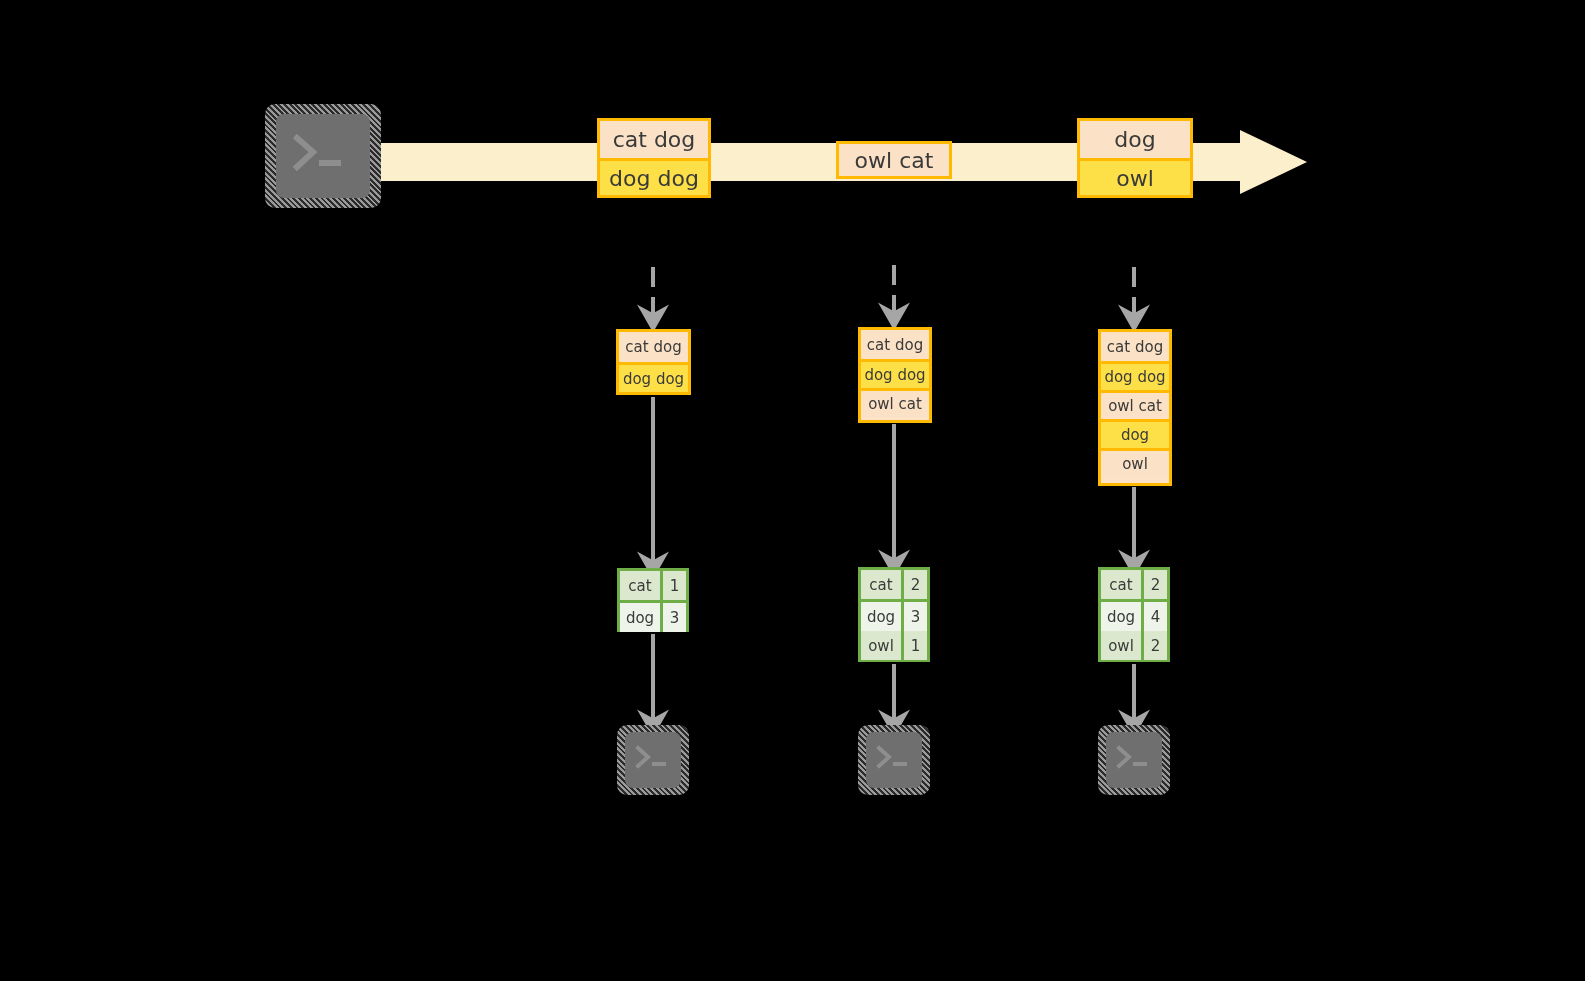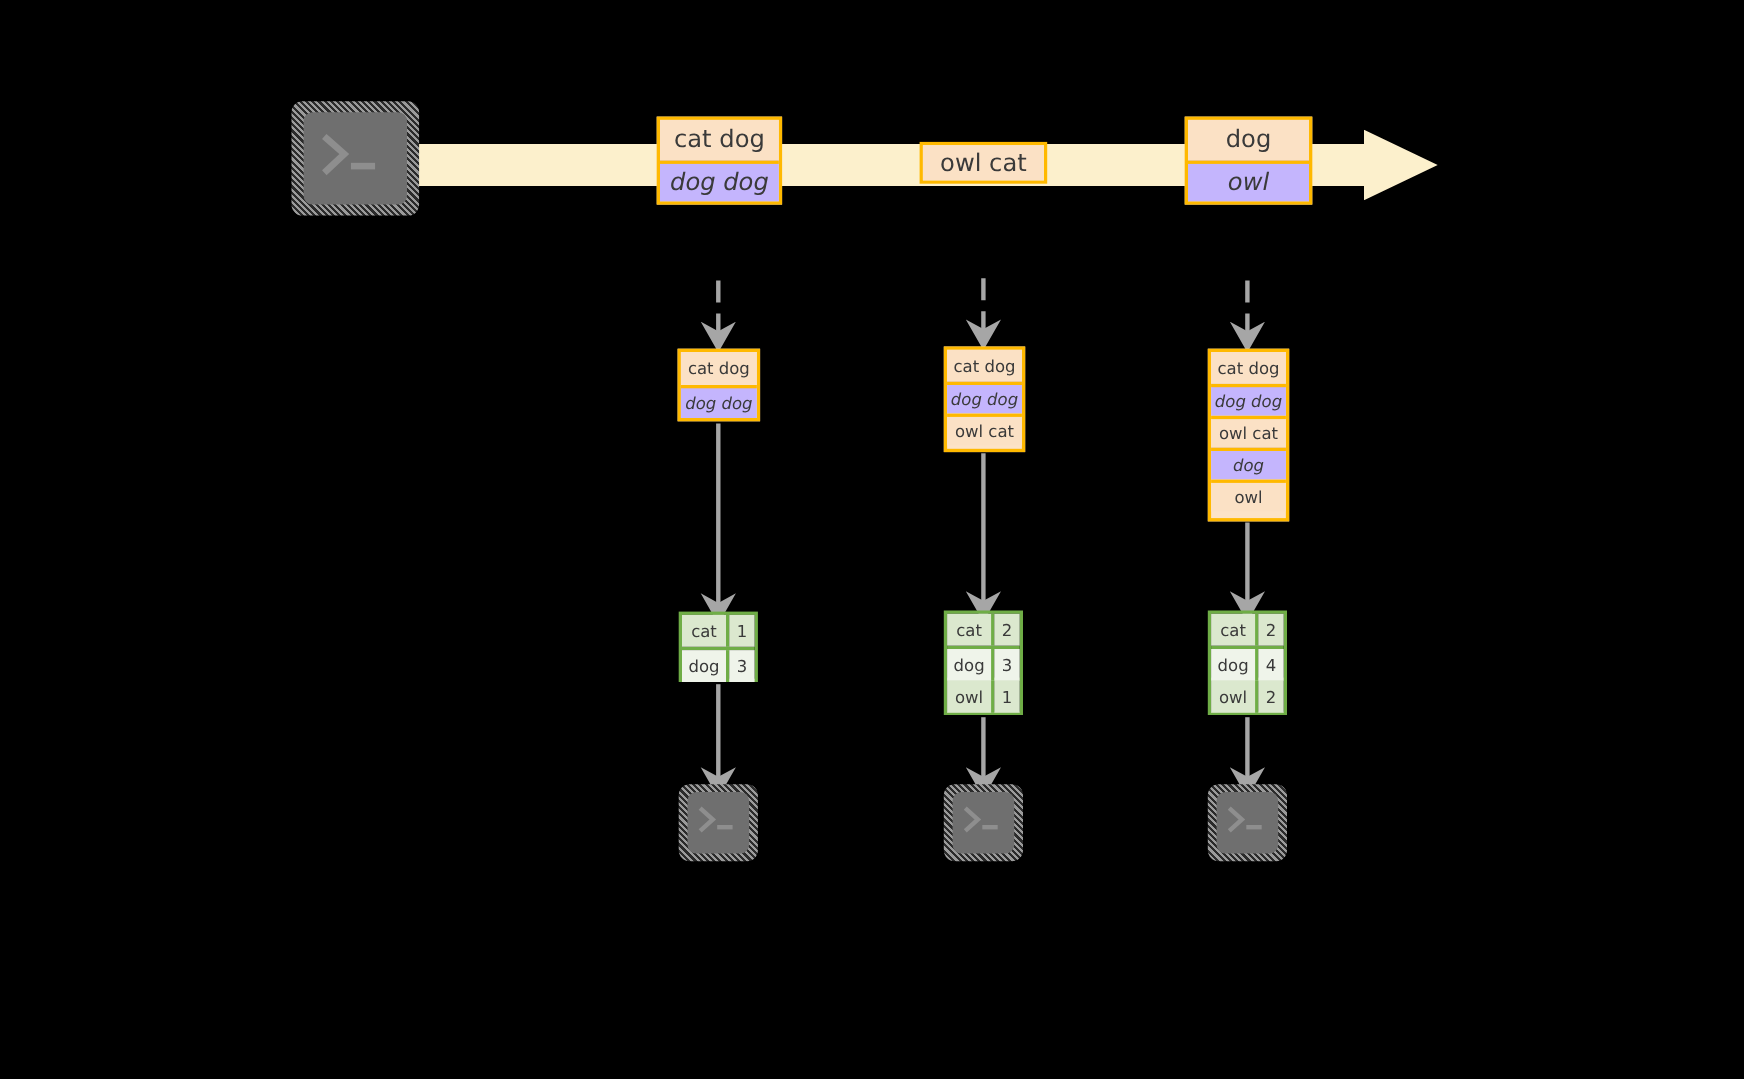--- a/index.html
+++ b/index.html
@@ -1,37 +1,37 @@
 <!DOCTYPE html>
 <html><head>
 <meta charset="utf-8">
 <style>
   html,body{margin:0;padding:0;background:#000;}
   body{width:1585px;height:981px;position:relative;overflow:hidden;
        font-family:"DejaVu Sans","Liberation Sans",sans-serif;}
-  #stage{position:absolute;left:0;top:0;width:1585px;height:946px;}
+  #stage{position:absolute;left:0;top:12px;width:1585px;height:946px;}
 
   
   .term{position:absolute;box-sizing:border-box;}
   .term .hatch{position:absolute;left:0;top:0;width:100%;height:100%;
       border-radius:10px;
       background:repeating-linear-gradient(45deg,#9a9a9a 0 2px,#2b2b2b 2px 4px);}
   .term .body{position:absolute;border-radius:8px;background:#6f6f6f;}
   .term svg{position:absolute;overflow:visible;}
 
   
   .flow{position:absolute;}
 
   
   .msgbox{position:absolute;box-sizing:border-box;border:3px solid #FFB900;
       background:#FCE3C8;}
   .msgrow{box-sizing:border-box;width:100%;display:flex;align-items:center;
       justify-content:center;color:#3a3a3a;white-space:nowrap;}
   .msgrow.dark{background:#FBE1C5;}
-  .msgrow.light{background:#c4b5fd;font-style:italic;}
+  .msgrow.light{background:#fde047;}
   .msgrow.sep{border-top:3px solid #FFB900;}
 
   
   .gtable{position:absolute;box-sizing:border-box;border:3px solid #6FAD46;
       border-collapse:collapse;}
   .gtable .grow{display:flex;box-sizing:border-box;}
   .gtable .grow.sep{border-top:3px solid #6FAD46;}
   .gtable .gc{box-sizing:border-box;display:flex;align-items:center;
       justify-content:center;color:#3a3a3a;white-space:nowrap;}
   .gtable .gc.k{border-right:3px solid #6FAD46;}

